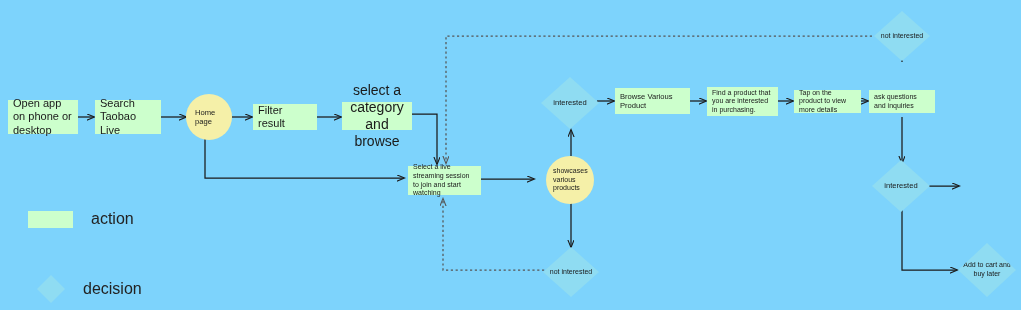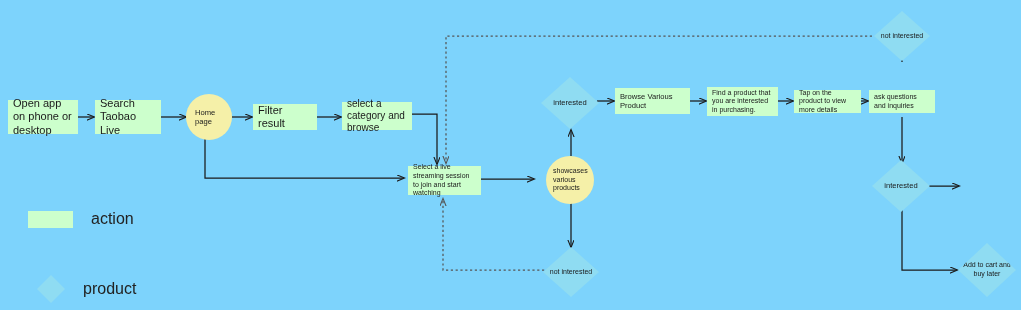--- a/index.html
+++ b/index.html
@@ -49,21 +49,21 @@
     background: #8fdcf2;
     justify-content: center;
     text-align: center;
     clip-path: polygon(50% 0%, 100% 50%, 50% 100%, 0% 50%);
   }
   .node .lbl {
     display: block;
     width: 100%;
   }
   .f11 { font-size: 11px; }
-  .f9  { font-size: 10px; }
+  .f9  { font-size: 14px; text-align: center; }
   .f8  { font-size: 7.6px; }
   .f7  { font-size: 7px; }
 
   
   #legend {
     position: absolute;
     left: 28px;
     top: 210px;
     width: 180px;
     height: 96px;
@@ -205,17 +205,17 @@
     <span class="lbl">Add  to cart and buy later</span>
   </div>
 
   <div id="legend">
     <div class="lg-row" style="left:0px; top:0px;">
       <span class="lg-swatch-rect"></span>
       <span class="lg-text">action</span>
     </div>
     <div class="lg-row" style="left:0px; top:65px;">
       <span class="lg-swatch-diamond"></span>
-      <span class="lg-text">product</span>
+      <span class="lg-text">decision</span>
     </div>
   </div>
 
 </div>
 
 </body></html>

